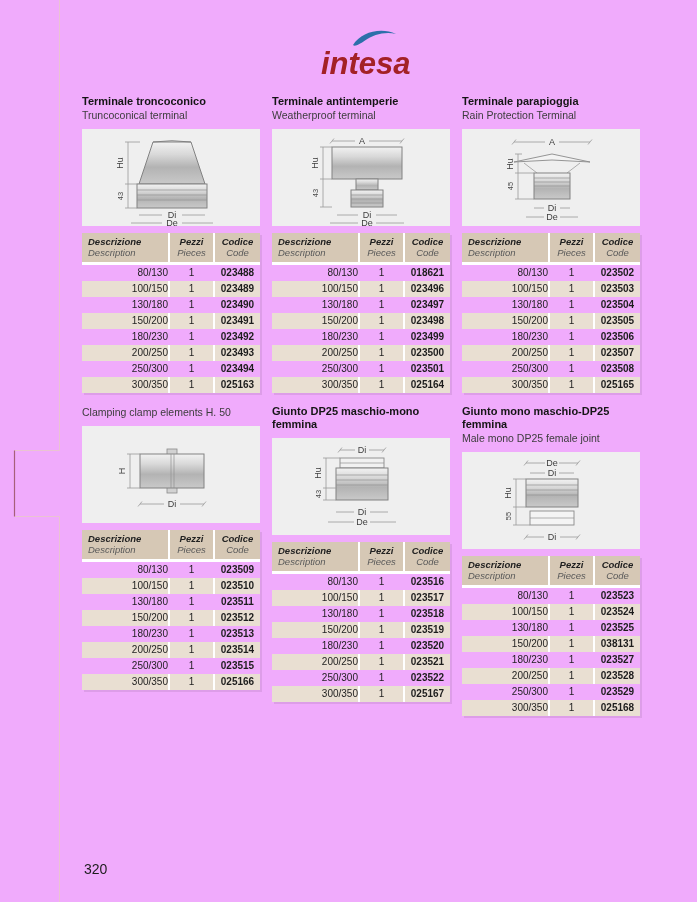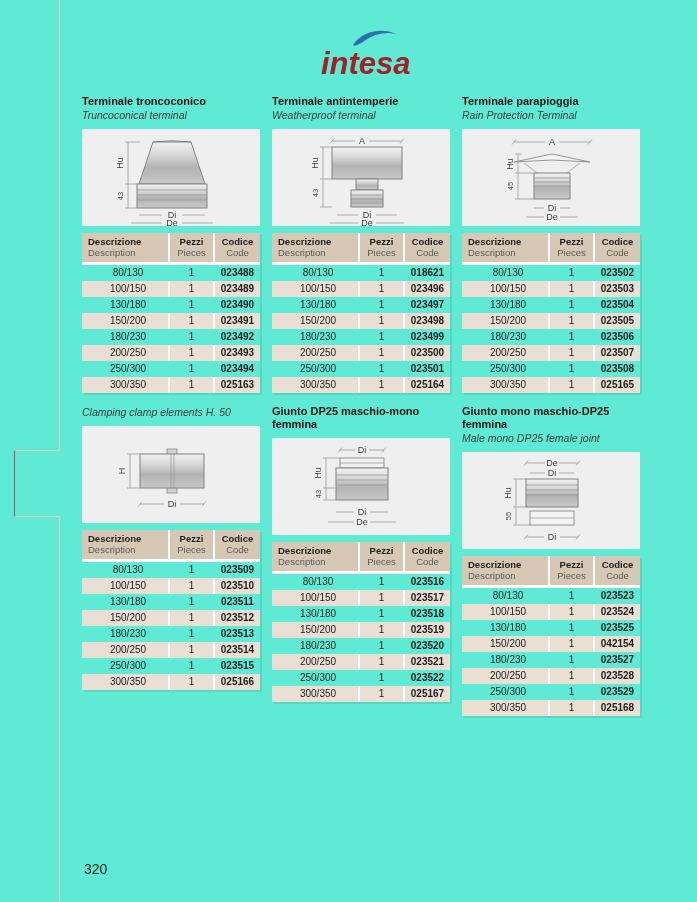--- a/index.html
+++ b/index.html
@@ -1,43 +1,43 @@
 <!DOCTYPE html>
 <html><head>
 <meta charset="utf-8">
 <style>
   html,body{margin:0;padding:0;}
   body{width:697px;height:902px;background:#ffffff;font-family:"Liberation Sans",sans-serif;position:relative;}
-  #page{position:relative;width:697px;height:902px;overflow:hidden;background:#5eead4;}
+  #page{position:relative;width:697px;height:902px;overflow:hidden;background:#f0abfc;}
   .edge{position:absolute;left:0;top:0;}
   .content{position:absolute;left:82px;top:0;width:570px;}
   .logo{margin-top:28px;text-align:center;height:52px;}
   .band{margin-top:10px;height:21px;background:#e5e4e3;text-align:center;line-height:21px;font-size:13px;}
   .band .it{font-weight:bold;color:#a32126;}
   .band .sep{color:#a32126;font-weight:bold;margin:0 5px;}
   .band .en{color:#2d6faa;}
   .grid{margin-top:15px;display:grid;grid-template-columns:repeat(3,178px);column-gap:18px;row-gap:13px;gap:12px;}
   .section{width:178px;}
   .section-title{font-size:11px;font-weight:bold;color:#151515;line-height:13px;}
-  .section-sub{font-size:10.5px;color:#3c3c3c;line-height:13px;margin-top:1px;font-style:italic;}
+  .section-sub{font-size:10.5px;color:#3c3c3c;line-height:13px;margin-top:1px;}
   .dwg{height:97px;background:#efefef;margin-top:7px;}
   .dwg svg{display:block;}
   
   .ptable{margin-top:7px;width:178px;border-collapse:separate;border-spacing:0;table-layout:fixed;
           font-size:10px;color:#1d1d1d;box-shadow:2px 2px 0 rgba(0,0,0,0.08);}
   .ptable col.w1{width:86px;}
   .ptable col.w2{width:45px;}
   .ptable col.w3{width:47px;}
-  .ptable th{background:#d6c8b5;padding:3px 0 4px 0;vertical-align:top;border-bottom:3px solid #fff;font-weight:normal;}
+  .ptable th{background:#d6c8b5;padding:3px 0 4px 0;vertical-align:top;border-bottom:3px solid #fff;font-weight:normal;font-style:italic;}
   .ptable th:nth-child(1){text-align:left;padding-left:6px;}
   .ptable th:nth-child(2),.ptable th:nth-child(3){text-align:center;border-left:2px solid #fff;}
   .hit{font-size:9.5px;font-weight:bold;color:#222;line-height:11px;}
   .hen{font-size:9.5px;color:#5a5a5a;line-height:11px;}
   .ptable td{height:16px;line-height:16px;padding:0;}
-  .ptable td:nth-child(1){text-align:center;padding-left:6px;}
+  .ptable td:nth-child(1){text-align:right;padding-left:6px;}
   .ptable td:nth-child(2){text-align:center;border-left:2px solid transparent;}
   .ptable td:nth-child(3){text-align:center;font-weight:bold;border-left:2px solid transparent;}
   .ptable tbody tr:nth-child(even) td{background:#e9dfd2;}
   .ptable tbody tr:nth-child(even) td:nth-child(2),
   .ptable tbody tr:nth-child(even) td:nth-child(3){border-left-color:#fff;}
   .pagenum{position:absolute;left:84px;top:861px;font-size:14px;color:#1c1c1c;}
   
   .outl{stroke:#828282;stroke-width:1;}
   .rib{stroke:#8f8f8f;stroke-width:0.7;}
   .dim{stroke:#9b9b9b;stroke-width:0.8;fill:none;}
@@ -613,21 +613,21 @@
                 <td>023524</td>
               </tr>
               <tr>
                 <td>130/180</td>
                 <td>1</td>
                 <td>023525</td>
               </tr>
               <tr>
                 <td>150/200</td>
                 <td>1</td>
-                <td>042154</td>
+                <td>038131</td>
               </tr>
               <tr>
                 <td>180/230</td>
                 <td>1</td>
                 <td>023527</td>
               </tr>
               <tr>
                 <td>200/250</td>
                 <td>1</td>
                 <td>023528</td>

